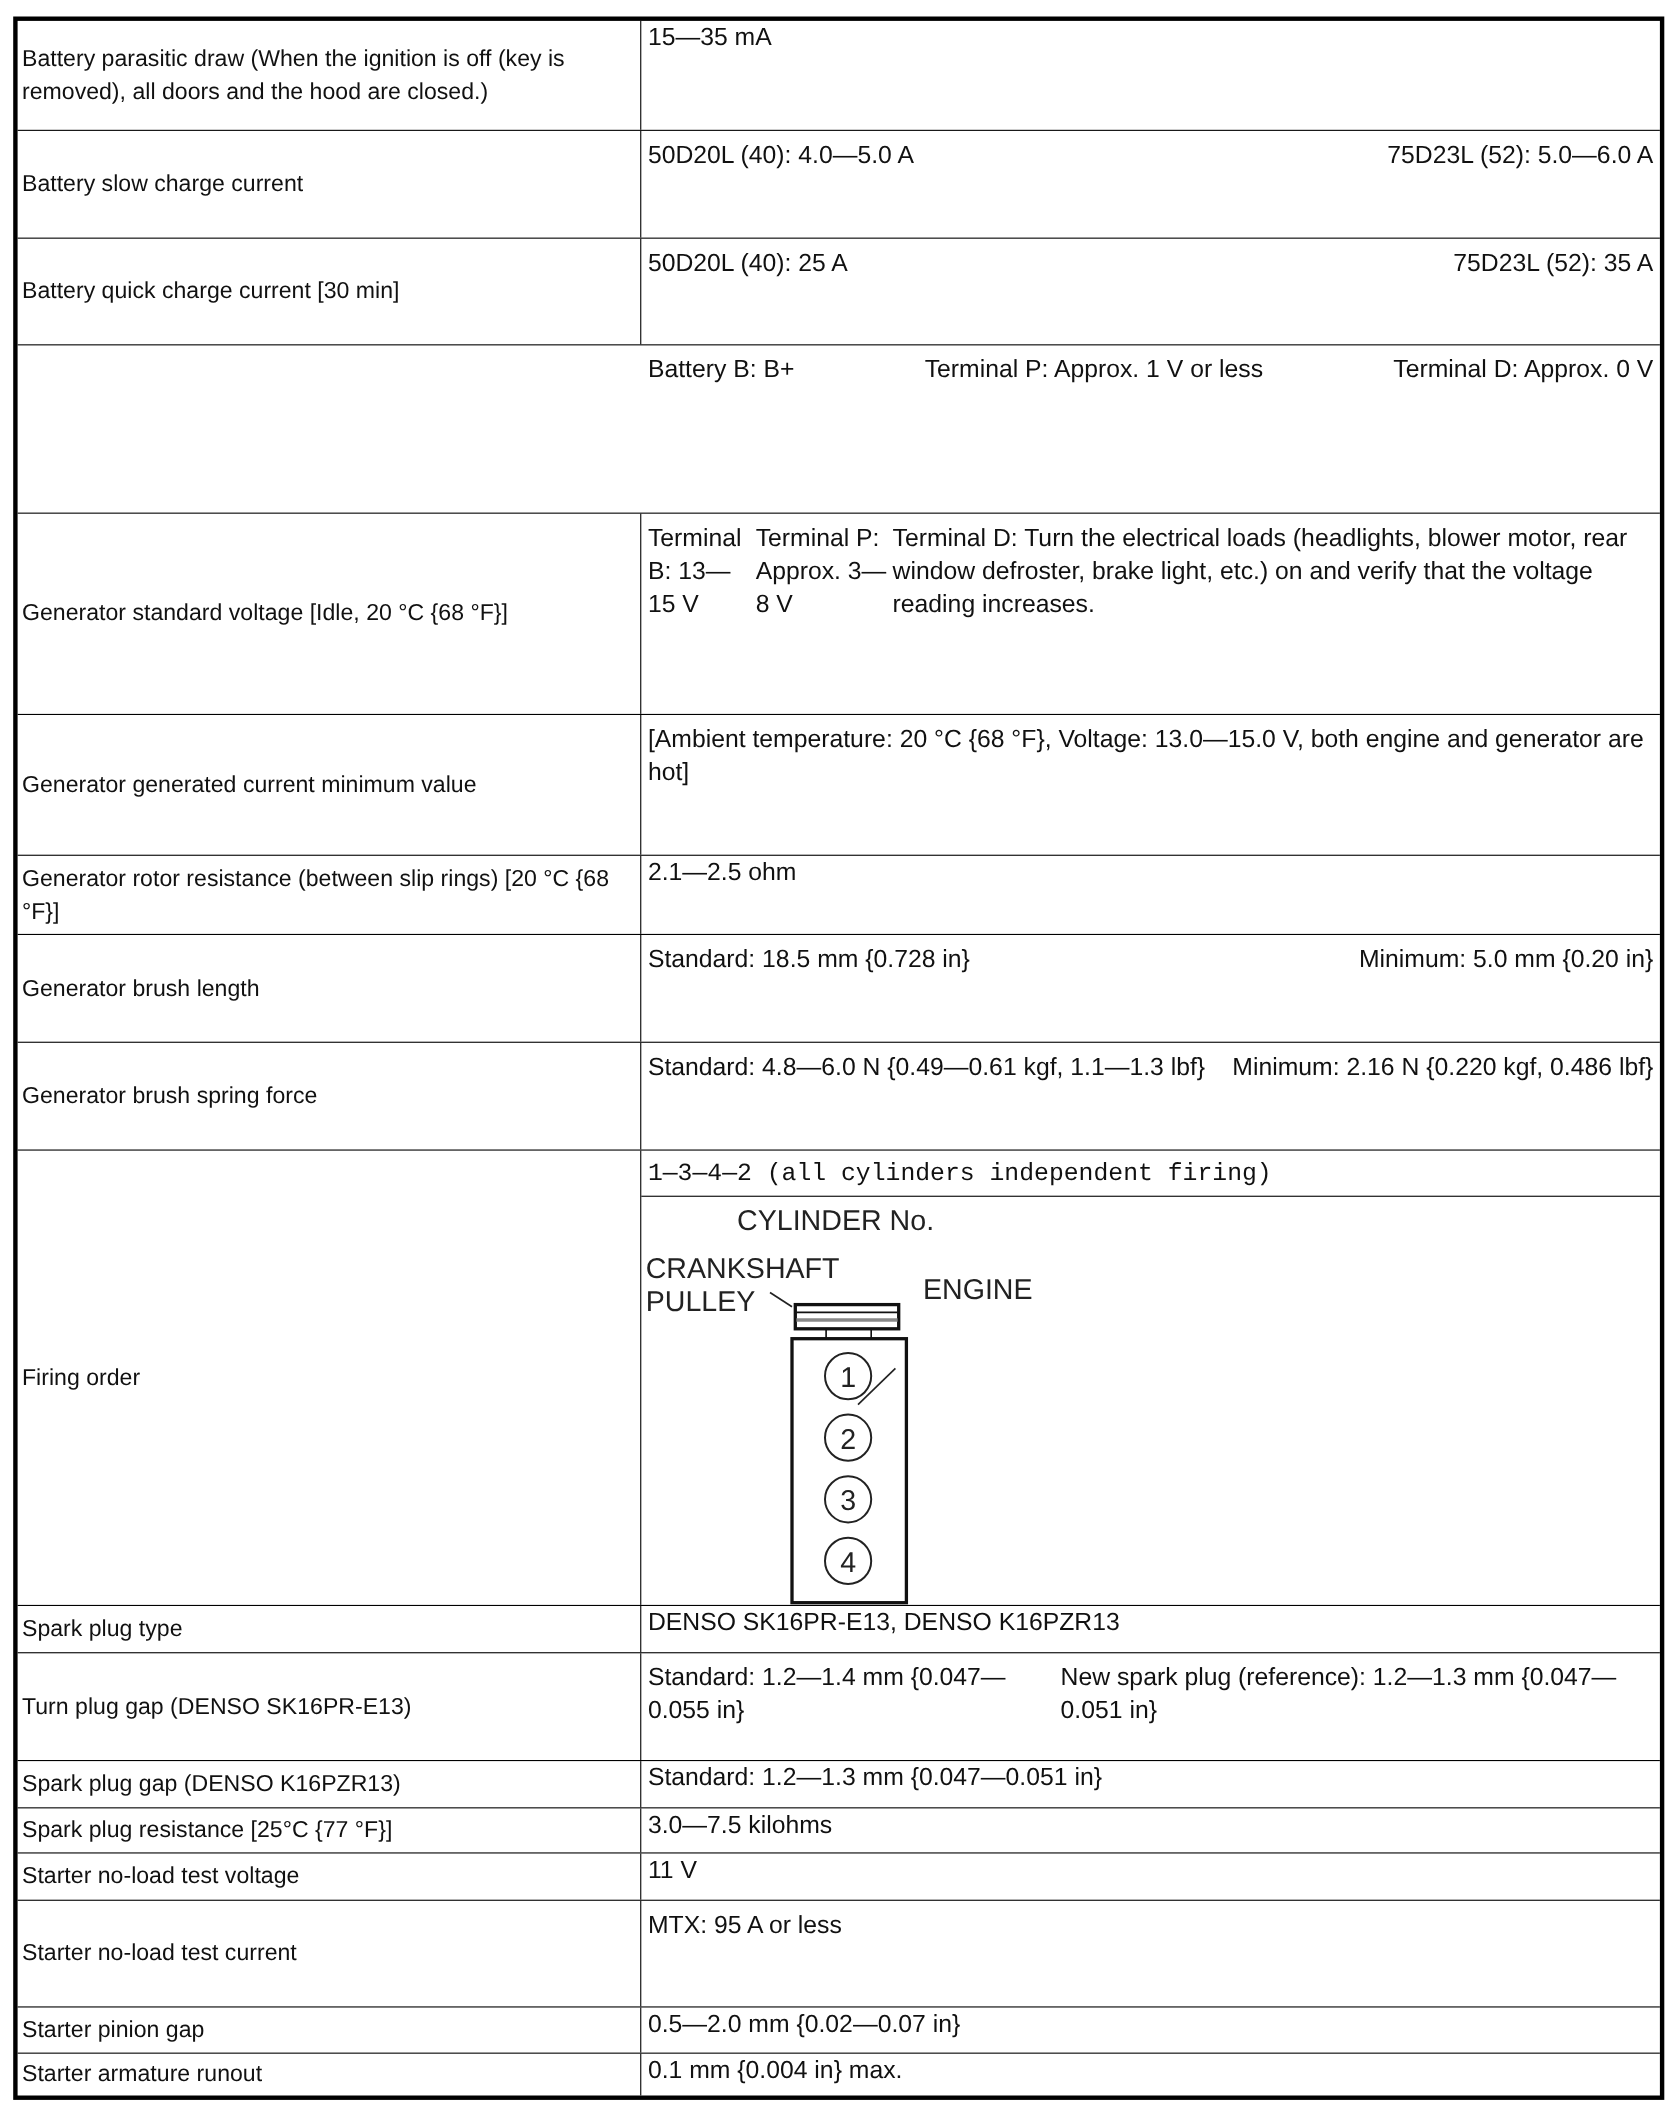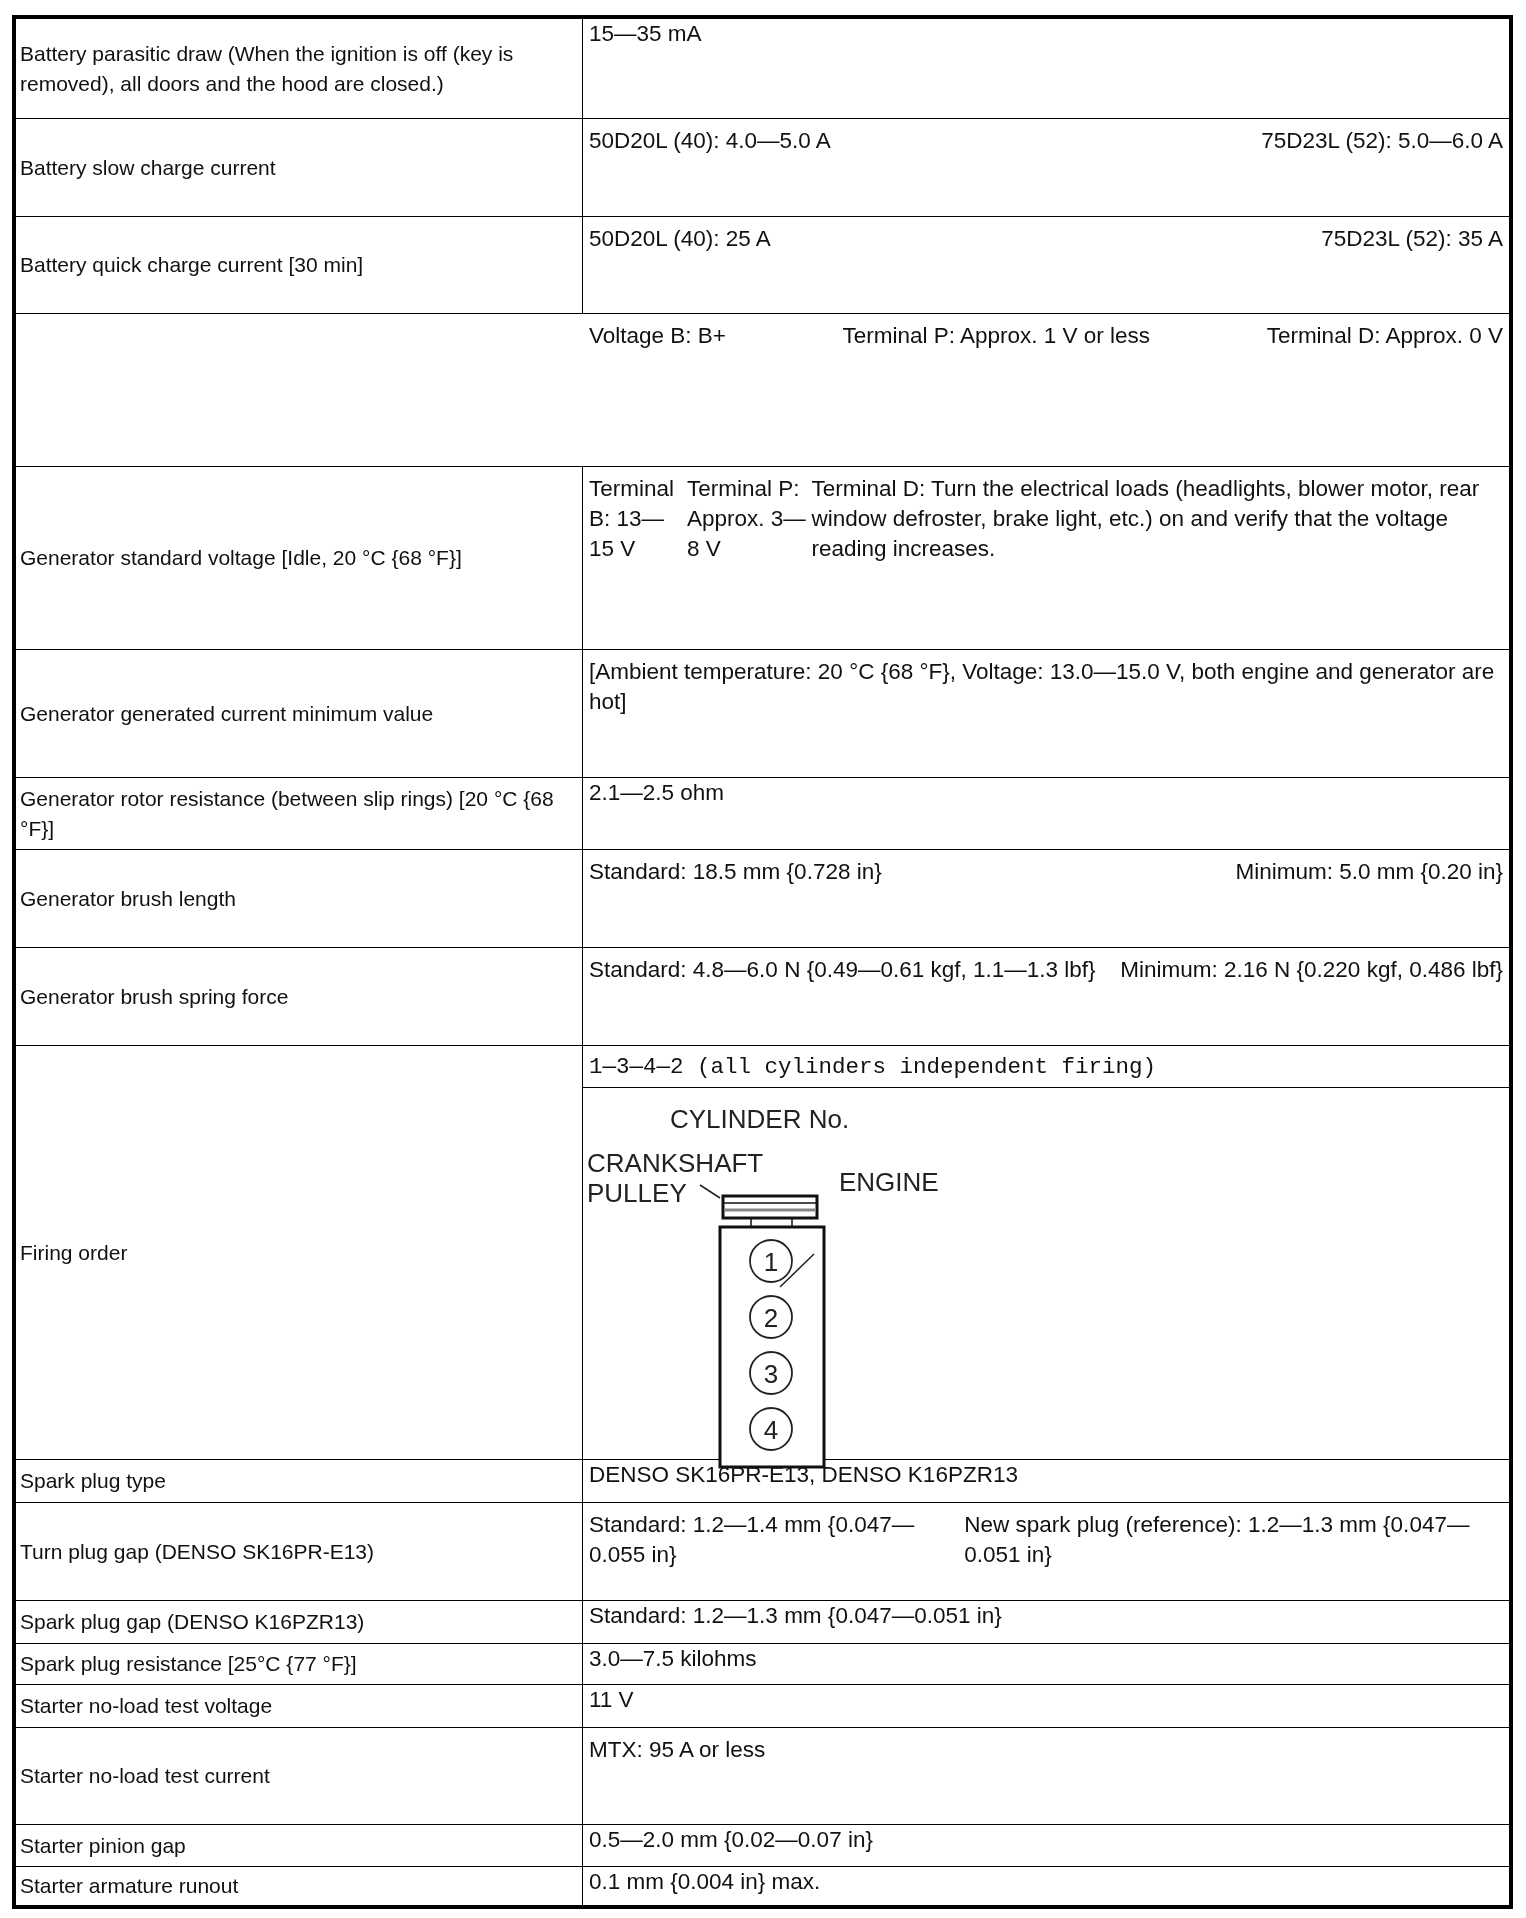--- a/index.html
+++ b/index.html
@@ -12,21 +12,21 @@
   .lbl { position: absolute; left: 0; top: 0; bottom: 0; width: 567px; border-right: 1.5px solid #000;
          display: flex; align-items: center; padding: 0 4px; box-sizing: border-box;
          font-size: 21px; line-height: 30px; }
   .val { position: absolute; left: 567px; right: 0; top: 0; bottom: 0; padding: 0 6px;
          box-sizing: border-box; font-size: 22.5px; line-height: 30px; }
   .val.center { display: flex; align-items: flex-start; }
   .val.multi { display: flex; justify-content: space-between; padding-top: 7px; padding-bottom: 7px; }
   .line { display: block; }
   .sub { position: absolute; left: 0; right: 0; box-sizing: border-box; }
   .sub.top { top: 0; height: 42px; border-bottom: 1.5px solid #000; display: flex; align-items: center; padding: 0 6px; font-family: Liberation Mono, monospace; }
-  .sub.diag { top: 42px; bottom: 0; margin-top: 10px; }
+  .sub.diag { top: 42px; bottom: 0; }
   .diagram-svg { position: absolute; left: 0; top: 0; }
   .dtext { font-family: "Liberation Sans", sans-serif; font-size: 26px; fill: #222; }
   .ctext { font-family: "Liberation Sans", sans-serif; font-size: 26px; fill: #222; }
 </style>
 </head>
 <body>
 
 <div class="sheet">
 
   <div class="row" style="top:0;height:100px">
@@ -47,21 +47,21 @@
   <div class="row" style="top:198px;height:97px">
     <div class="lbl">Battery quick charge current [30 min]</div>
     <div class="val multi">
       <span class="line">50D20L (40): 25 A</span>
       <span class="line">75D23L (52): 35 A</span>
     </div>
   </div>
 
   <div class="row" style="top:295px;height:153px">
     <div class="val multi">
-      <span class="line">Voltage B: B+</span>
+      <span class="line">Battery B: B+</span>
       <span class="line">Terminal P: Approx. 1 V or less</span>
       <span class="line">Terminal D: Approx. 0 V</span>
     </div>
   </div>
 
   <div class="row" style="top:448px;height:183px">
     <div class="lbl">Generator standard voltage [Idle, 20 °C {68 °F}]</div>
     <div class="val multi">
       <span class="line">Terminal B: 13—15 V</span>
       <span class="line">Terminal P: Approx. 3—8 V</span>

